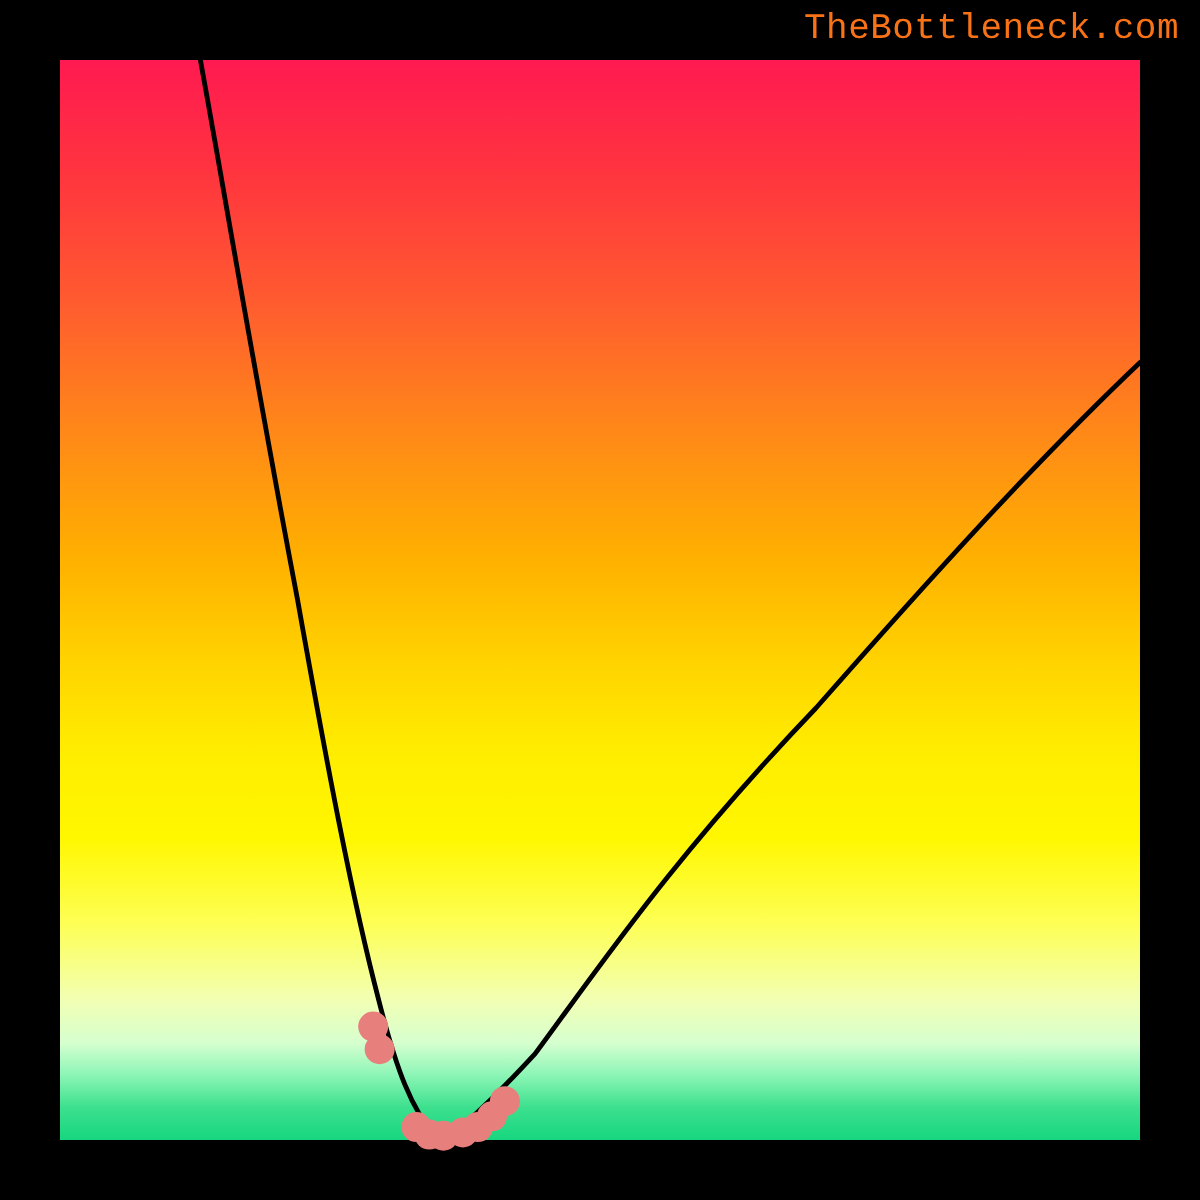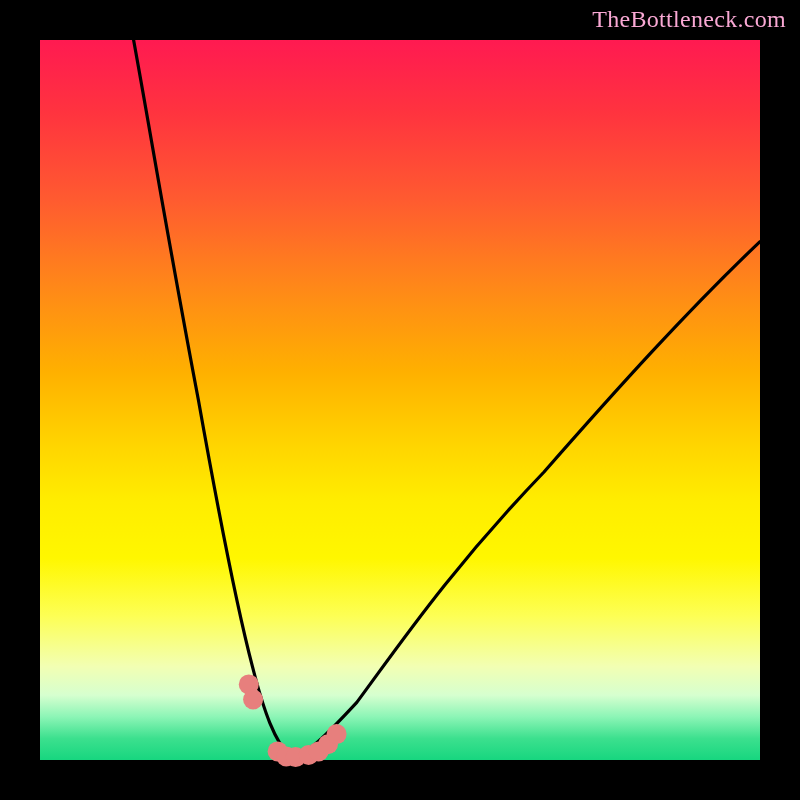--- a/index.html
+++ b/index.html
@@ -37,23 +37,23 @@
       #f2ffb3 87%,
       #d6ffcf 91%,
       #8cf5b6 94%,
       #3ce08e 97%,
       #17d67f 100%);
   }
   .watermark {
     position: absolute;
     top: 6px;
     right: 14px;
-    font-family: Liberation Serif, serif;
+    font-family: Liberation Mono, monospace;
     font-size: 24px;
-    color: #f9a8d4;
+    color: #f97316;
     letter-spacing: 0.3px;
   }
   svg.curves {
     position: absolute;
     left: 40px;
     top: 40px;
     width: 720px;
     height: 720px;
     overflow: visible;
   }

